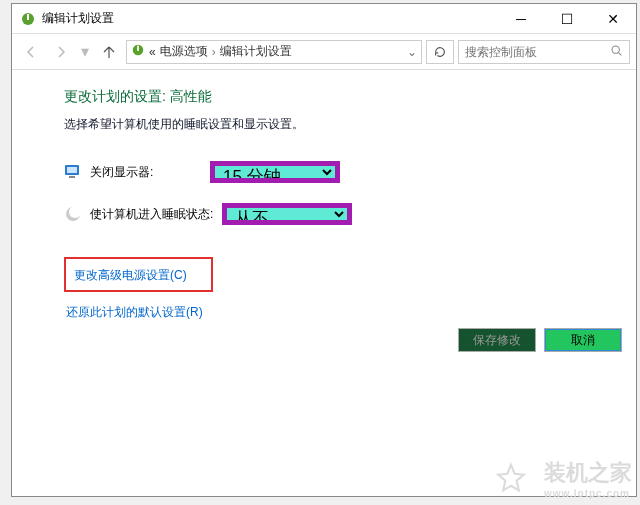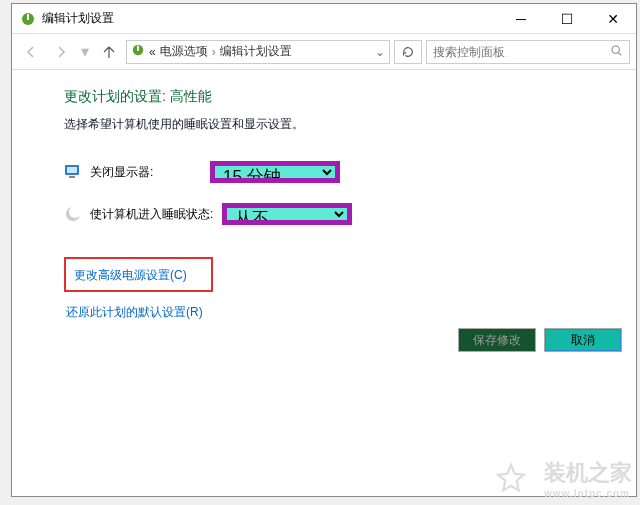--- a/index.html
+++ b/index.html
@@ -11,35 +11,35 @@
     .winbtns { display: flex; height: 100%; }
     .winbtn { width: 46px; display: flex; align-items: center; justify-content: center; font-size: 14px; color: #000; cursor: default; }
     .navbar { height: 36px; display: flex; align-items: center; padding: 0 6px; gap: 4px; border-bottom: 1px solid #ddd; }
     .navbtn { width: 26px; height: 26px; display: flex; align-items: center; justify-content: center; color: #aaa; border-radius: 2px; }
     .navbtn.enabled { color: #555; }
     .addressbar { flex: 1; height: 24px; border: 1px solid #ccc; display: flex; align-items: center; padding: 0 4px; gap: 4px; font-size: 12px; }
     .addressbar .dd { color: #777; margin-left: auto; }
     .crumb { color: #333; }
     .crumb-sep { color: #888; }
     .refreshbtn { width: 28px; height: 24px; border: 1px solid #ccc; display: flex; align-items: center; justify-content: center; }
-    .searchbox { width: 204px; height: 24px; border: 1px solid #ccc; display: flex; align-items: center; padding: 0 6px; }
+    .searchbox { width: 172px; height: 24px; border: 1px solid #ccc; display: flex; align-items: center; padding: 0 6px; }
     .searchbox input { border: none; outline: none; font-size: 12px; color: #777; width: 100%; }
     .searchbox .sicon { color: #888; }
     .content { padding: 18px 24px 0 52px; position: relative; height: calc(100% - 66px); }
     .heading { color: #0b6b3a; font-size: 14px; margin-bottom: 10px; }
     .subhead { font-size: 12px; color: #0f172a; margin-bottom: 28px; }
     .row { display: flex; align-items: center; margin-bottom: 20px; }
     .row .ricon { width: 18px; height: 18px; margin-right: 8px; }
     .row .rlabel { font-size: 12px; width: 120px; }
     .row select { width: 130px; height: 22px; border: 5px solid #a21caf; font-size: 17px; padding: 0 4px; background: #5eead4; }
     .linkbox { border: 2px solid #e03030; padding: 6px 24px 6px 8px; display: inline-block; margin-top: 26px; margin-bottom: 10px; }
     .link { color: #0066cc; font-size: 12px; cursor: pointer; }
     .link2 { margin-left: 2px; display: inline-block; }
     .btnrow { position: absolute; right: 14px; bottom: 144px; display: flex; gap: 8px; }
-    .btn { min-width: 78px; height: 24px; border: 1px solid #aaa; background: #14b8a6; font-size: 12px; display: flex; align-items: center; justify-content: center; padding: 0 12px; }
+    .btn { min-width: 78px; height: 24px; border: 1px solid #aaa; background: #22c55e; font-size: 12px; display: flex; align-items: center; justify-content: center; padding: 0 12px; }
     .btn.primary { box-shadow: 0 0 0 1px #2a8ad4 inset; }
     .btn.disabled { color: #999; background: #14532d; }
     .watermark { position: absolute; right: 8px; bottom: 6px; color: #d8d8d8; font-size: 22px; font-weight: bold; opacity: .9; display: flex; align-items: center; gap: 16px; pointer-events: none; }
     .watermark small { font-size: 10px; display: block; letter-spacing: 1px; }
   </style>
 </head>
 <body>
 
 <div class="window">
   <div class="titlebar">

